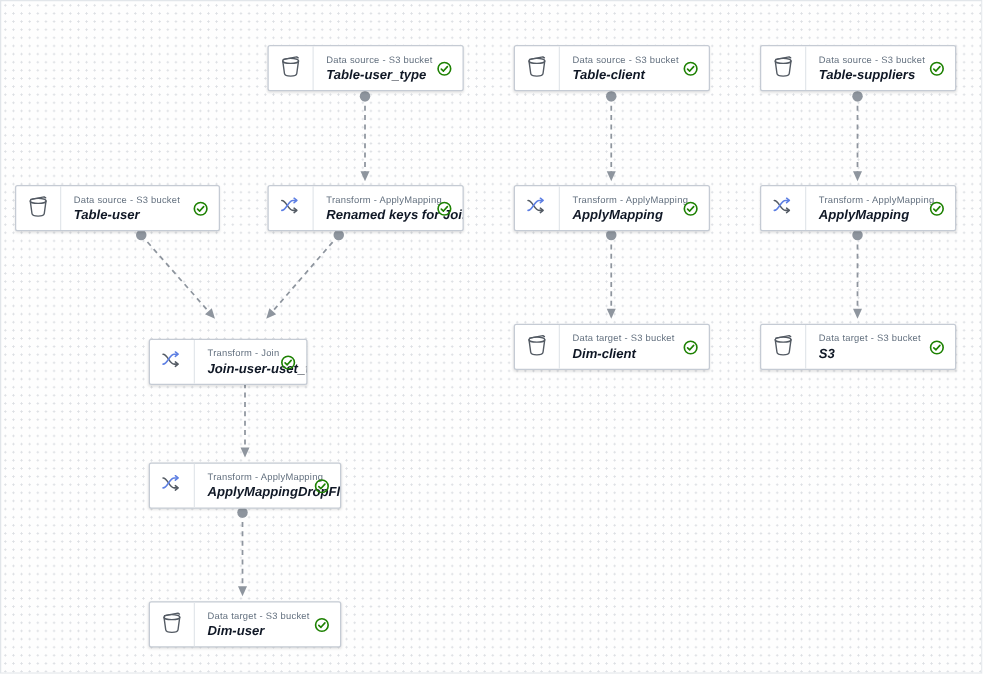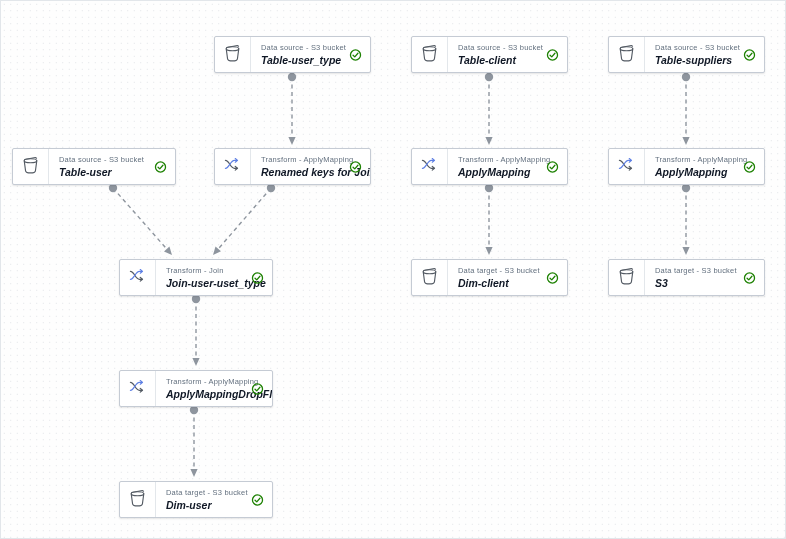--- a/index.html
+++ b/index.html
@@ -214,21 +214,21 @@
     </div>
     <div class="text-box">
       <div class="type-label">Transform - ApplyMapping</div>
       <div class="node-title">ApplyMapping</div>
     </div>
     <span class="check"><svg width="13" height="13" viewBox="0 0 16 16" fill="none" stroke="#1d8102" stroke-width="1.6" stroke-linecap="round" stroke-linejoin="round">
             <circle cx="8" cy="8" r="6.2"></circle>
             <path d="M5 8.3 L7.1 10.3 L11 5.9"></path>
           </svg></span>
   </div>
-      <div class="node" style="left: 118px; top: 258px; width: 154px;">
+      <div class="node" style="left: 118px; top: 270px; width: 127px;">
     <div class="icon-box">
       <span class="node-icon"><svg width="19" height="19" viewBox="0 0 22 22" fill="none" stroke-linecap="round" stroke-linejoin="round">
               <g stroke="#545b64" stroke-width="1.4">
                 <path d="M2.8 6.2 C7.2 6.2 8.6 15.4 13.2 15.4 L16.2 15.4"></path>
                 <path d="M14.2 13.3 L16.8 15.4 L14.2 17.5"></path>
               </g>
               <g stroke="#5d7fe3" stroke-width="1.4">
                 <path d="M2.8 15.4 C7.2 15.4 8.6 6.2 13.2 6.2 L16.2 6.2"></path>
                 <path d="M14.2 4.1 L16.8 6.2 L14.2 8.3"></path>
               </g>

